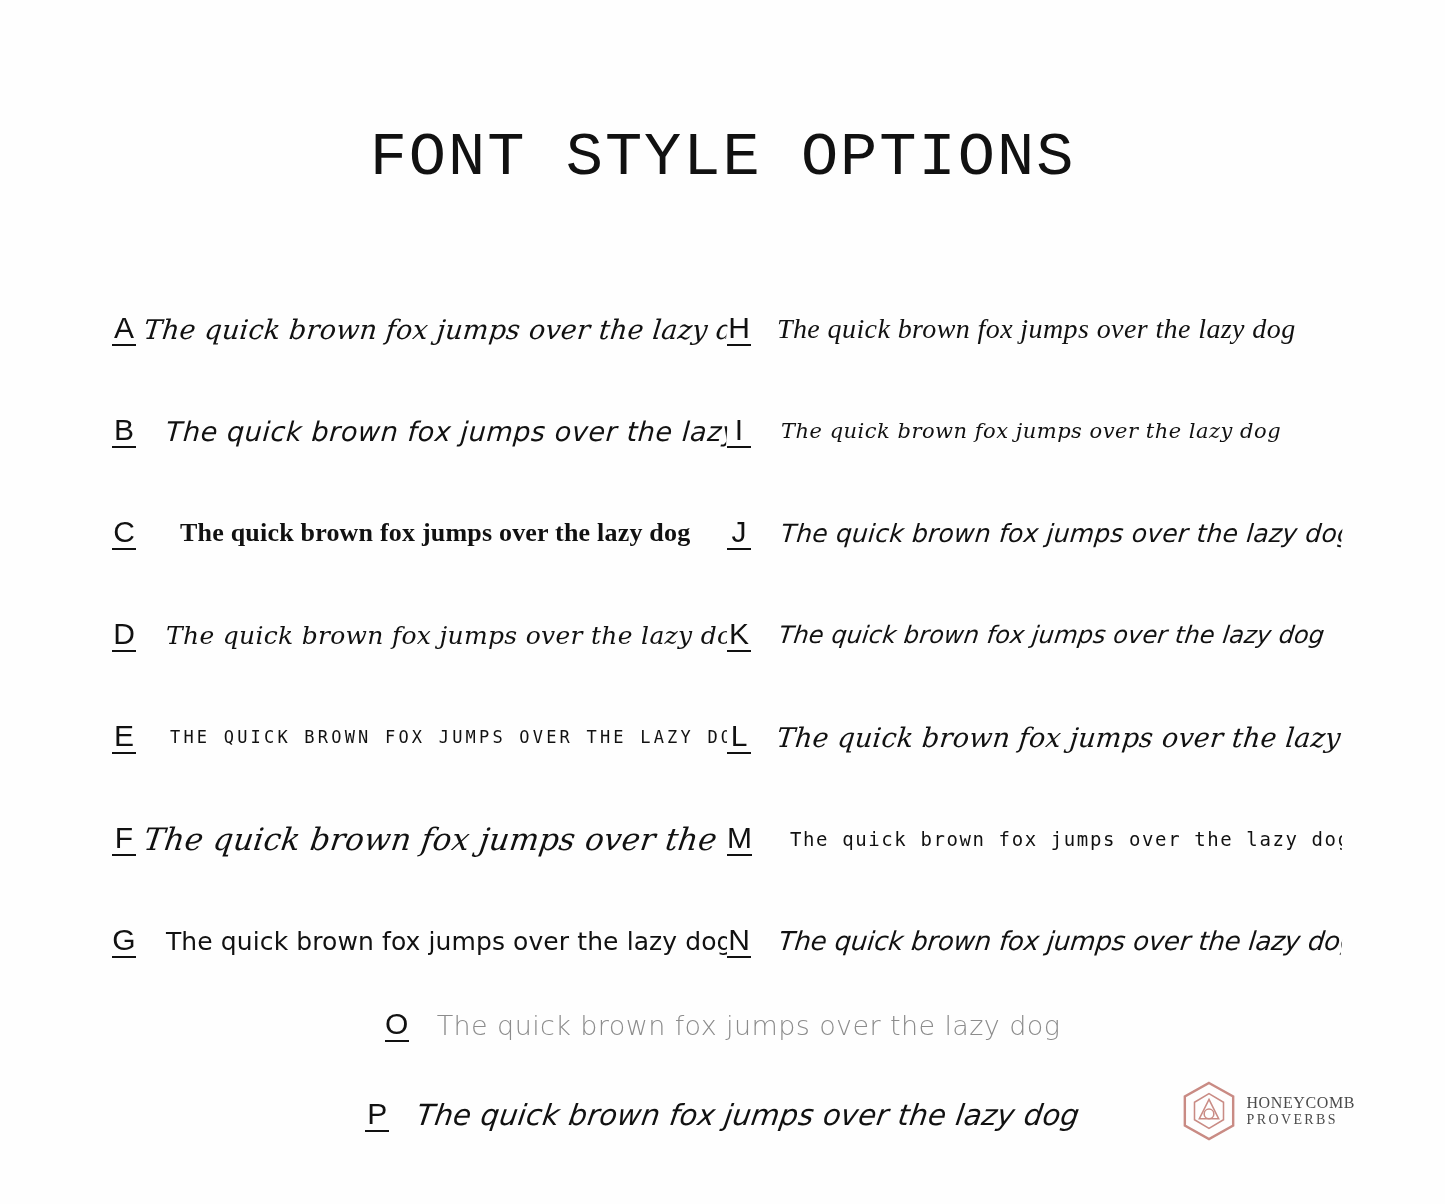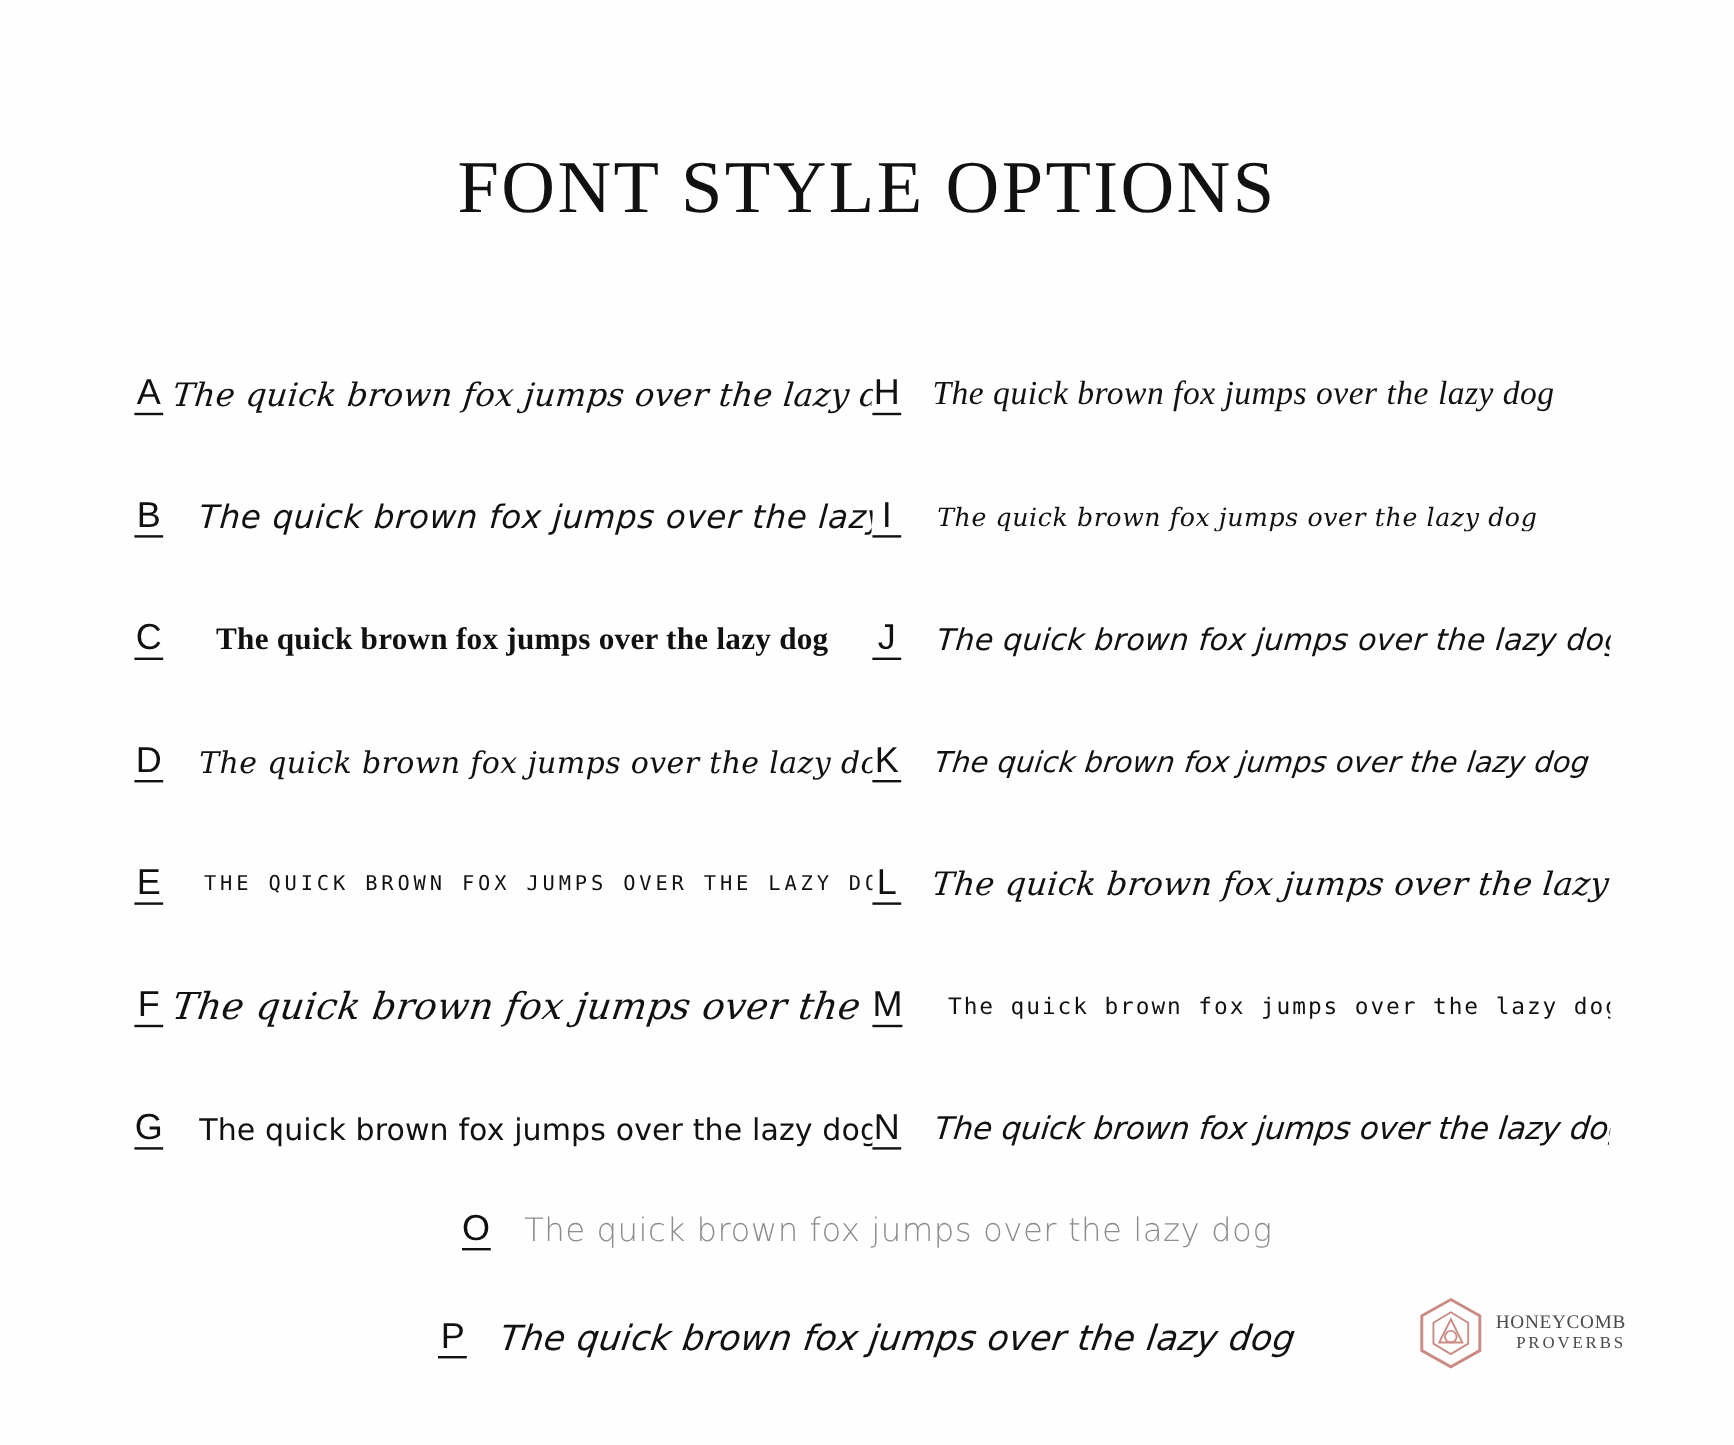--- a/index.html
+++ b/index.html
@@ -19,21 +19,21 @@
     position: absolute;
     inset: 0;
     background: #fefefe;
   }
   .title {
     position: absolute;
     top: 122px;
     left: 0;
     width: 100%;
     text-align: center;
-    font-family: Liberation Serif, serif;
+    font-family: Liberation Mono, monospace;
     font-size: 62px;
     letter-spacing: 2px;
     font-weight: 400;
     color: #111;
   }
   .columns {
     position: absolute;
     top: 278px;
     left: 112px;
     width: 1230px;
@@ -110,21 +110,20 @@
   }
   .logo-mark {
     width: 58px;
     height: 62px;
     display: block;
   }
   .logo-text {
     display: flex;
     flex-direction: column;
     line-height: 1.12;
-    align-items: flex-end;
   }
   .logo-top {
     font-family: "Liberation Serif", serif;
     font-size: 16px;
     letter-spacing: 0.6px;
     color: #4a4a4a;
   }
   .logo-bottom {
     font-family: "Liberation Serif", serif;
     font-size: 14px;

